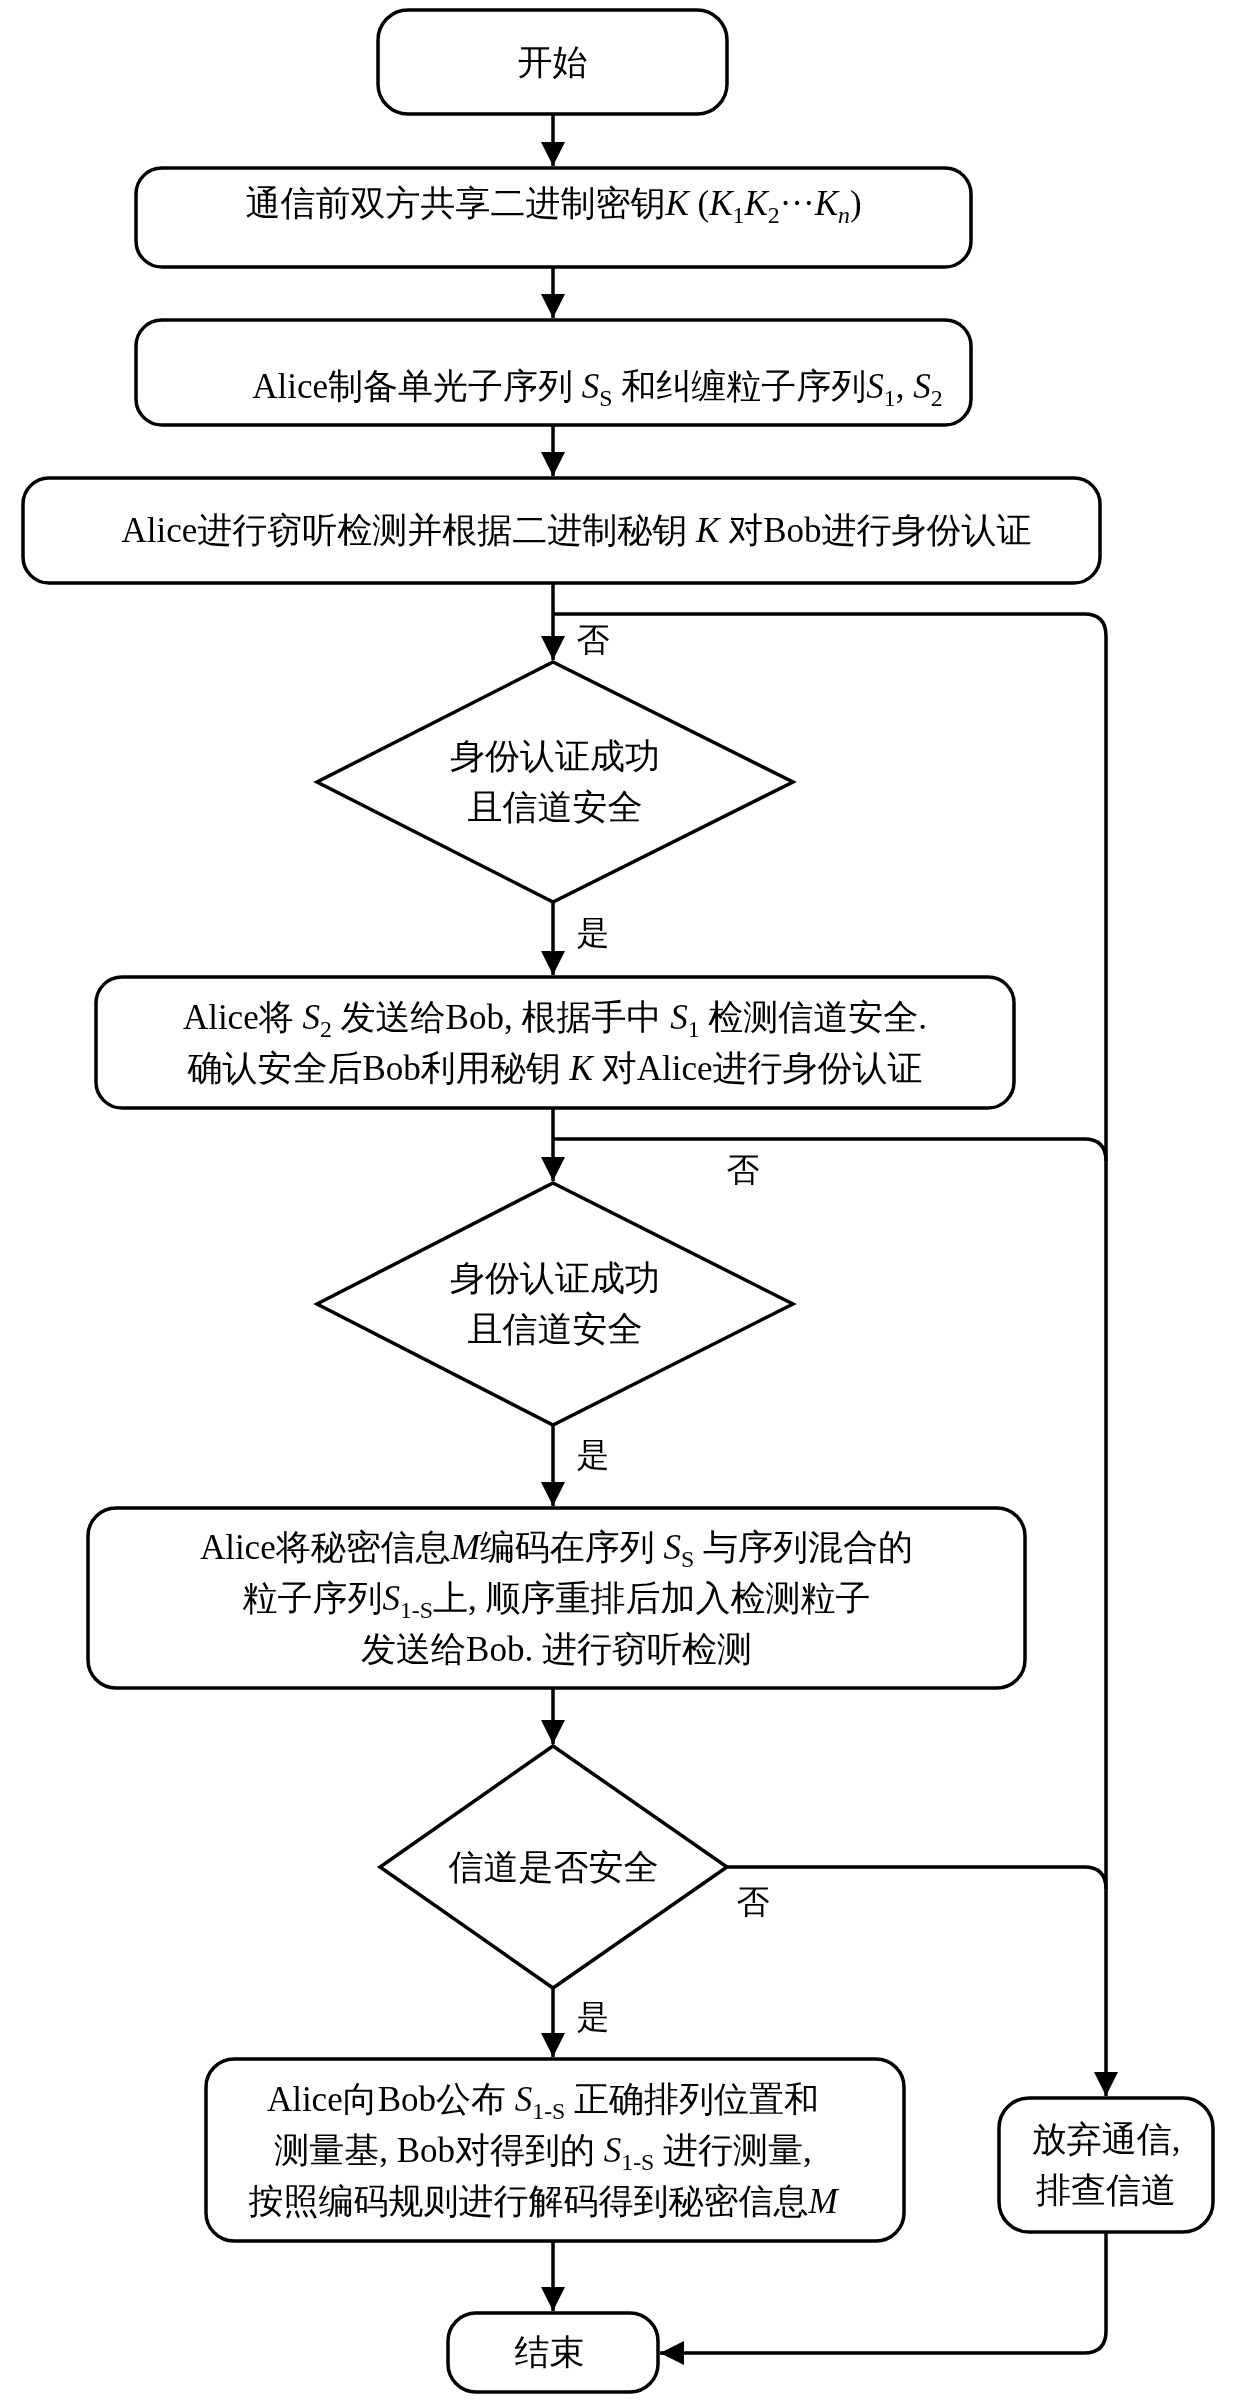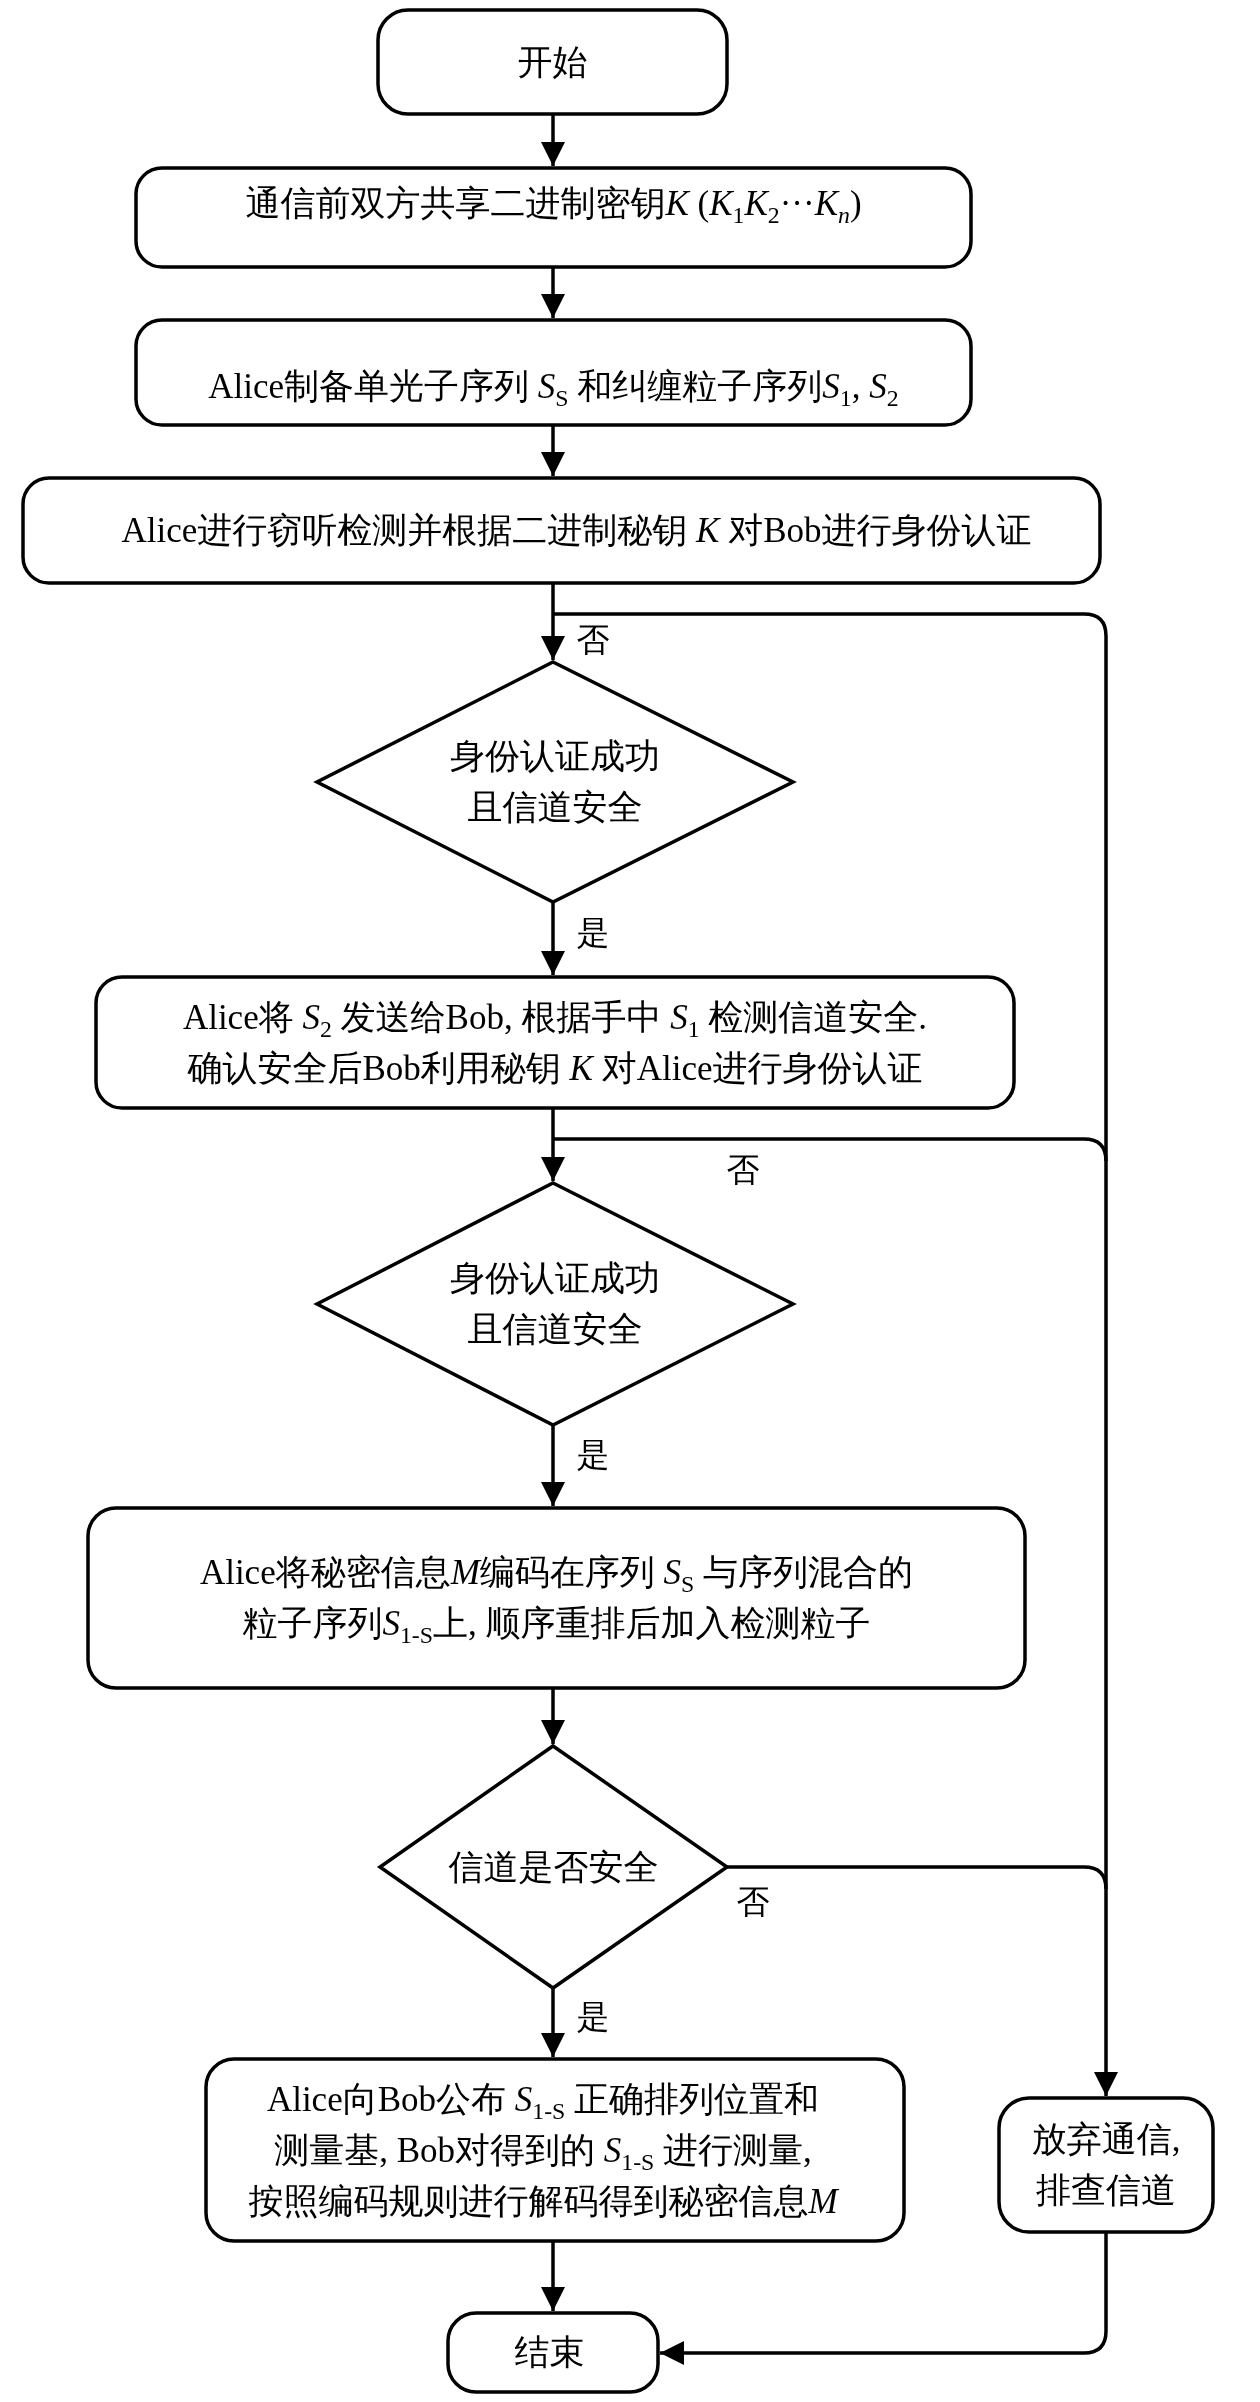--- a/index.html
+++ b/index.html
@@ -54,41 +54,42 @@
     <path d="M1106,2232 L1106,2331 Q1106,2353 1084,2353 L660,2353" marker-end="url(#arrow)"></path>
   </g>
 </svg>
 
 <div class="node-text" style="left:378px;top:10px;width:349px;height:104px;">
     <span class="line"><span>开始</span></span>
   </div>
 <div class="node-text" style="left:136px;top:168px;width:835px;height:71px;border-radius:9px;">
     <span class="line"><span>通信前双方共享二进制密钥</span><span class="math">K</span><span> (</span><span class="math">K<sub>1</sub></span><span class="math">K<sub>2</sub></span><span>···</span><span class="math">K<sub style="font-style: italic;">n</sub></span><span>)</span></span>
   </div>
-<div class="node-text" style="left:136px;top:320px;width:835px;height:132px;">
+<div class="node-text" style="left:136px;top:320px;width:835px;height:132px;padding-left:44px;">
     <span class="line"><span>Alice制备单光子序列 </span><span class="math">S<sub>S</sub></span><span> 和纠缠粒子序列</span><span class="math">S<sub>1</sub></span><span>, </span><span class="math">S<sub>2</sub></span></span>
   </div>
 <div class="node-text" style="left:23px;top:478px;width:1107px;height:105px;">
     <span class="line"><span>Alice进行窃听检测并根据二进制秘钥 </span><span class="math">K</span><span> 对Bob进行身份认证</span></span>
   </div>
 <div class="node-text" style="left:317px;top:662px;width:476px;height:240px;">
     <span class="line"><span>身份认证成功</span></span>
     <span class="line"><span>且信道安全</span></span>
   </div>
 <div class="node-text" style="left:96px;top:977px;width:918px;height:131px;">
     <span class="line"><span>Alice将 </span><span class="math">S<sub>2</sub></span><span> 发送给Bob, 根据手中 </span><span class="math">S<sub>1</sub></span><span> 检测信道安全.</span></span>
     <span class="line"><span>确认安全后Bob利用秘钥 </span><span class="math">K</span><span> 对Alice进行身份认证</span></span>
   </div>
 <div class="node-text" style="left:317px;top:1183px;width:476px;height:242px;">
     <span class="line"><span>身份认证成功</span></span>
     <span class="line"><span>且信道安全</span></span>
   </div>
 <div class="node-text" style="left:88px;top:1508px;width:937px;height:180px;">
     <span class="line"><span>Alice将秘密信息</span><span class="math">M</span><span>编码在序列 </span><span class="math">S<sub>S</sub></span><span> 与序列混合的</span></span>
     <span class="line"><span>粒子序列</span><span class="math">S<sub>1-S</sub></span><span>上, 顺序重排后加入检测粒子</span></span>
+    <span class="line"><span>发送给Bob. 进行窃听检测</span></span>
   </div>
 <div class="node-text" style="left:380px;top:1746px;width:347px;height:242px;">
     <span class="line"><span>信道是否安全</span></span>
   </div>
 <div class="node-text" style="left:206px;top:2059px;width:674px;height:182px;">
     <span class="line"><span>Alice向Bob公布 </span><span class="math">S<sub>1-S</sub></span><span> 正确排列位置和</span></span>
     <span class="line"><span>测量基, Bob对得到的 </span><span class="math">S<sub>1-S</sub></span><span> 进行测量,</span></span>
     <span class="line"><span>按照编码规则进行解码得到秘密信息</span><span class="math">M</span></span>
   </div>
 <div class="node-text" style="left:999px;top:2098px;width:214px;height:134px;">

